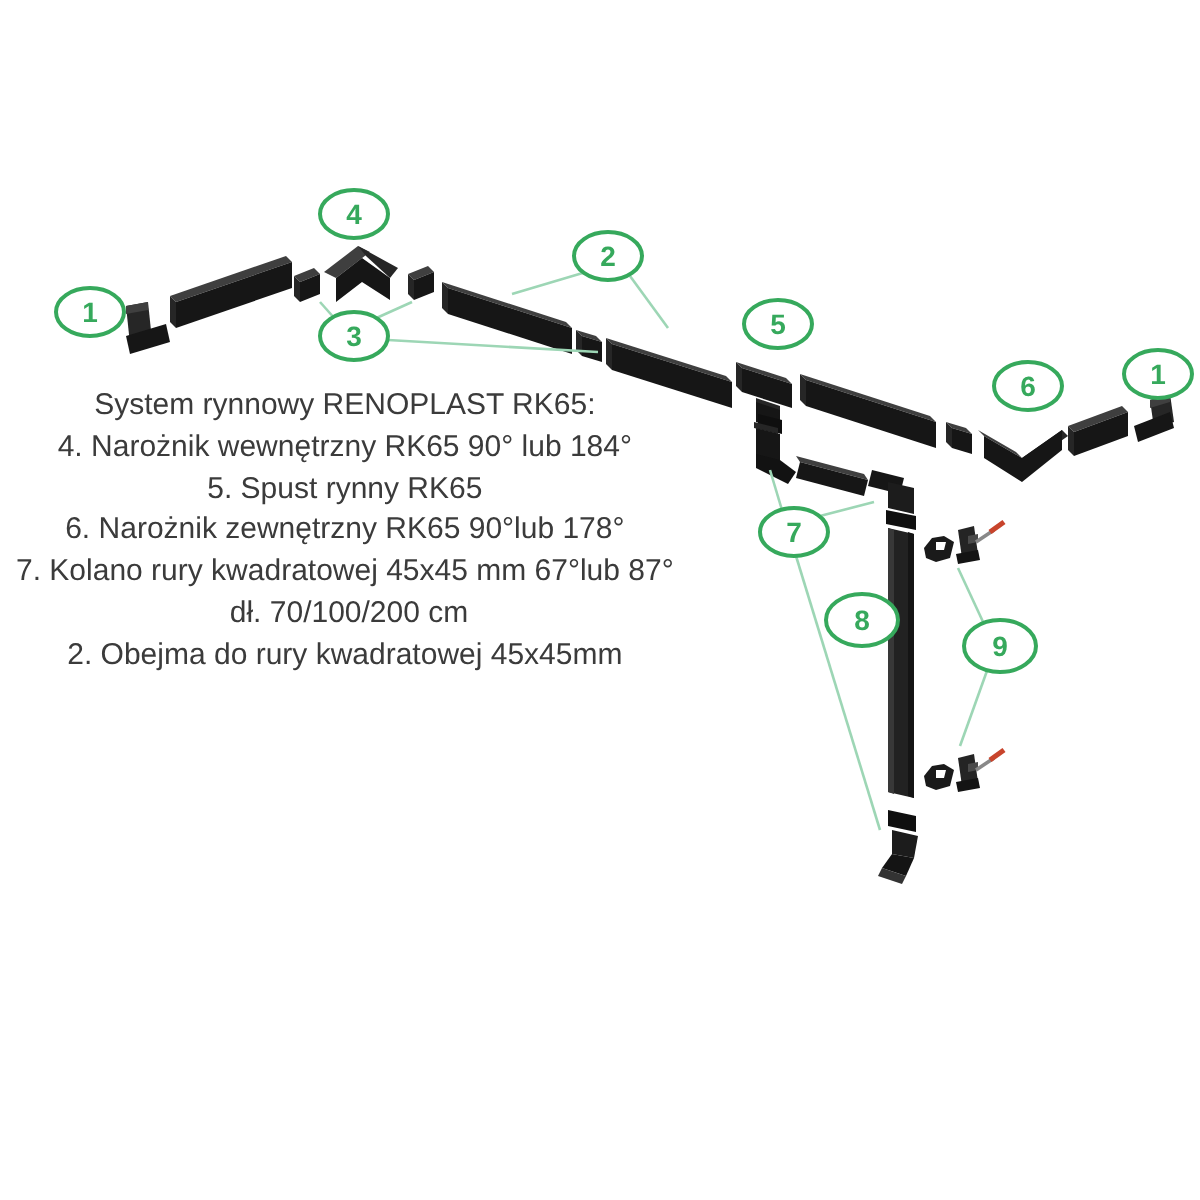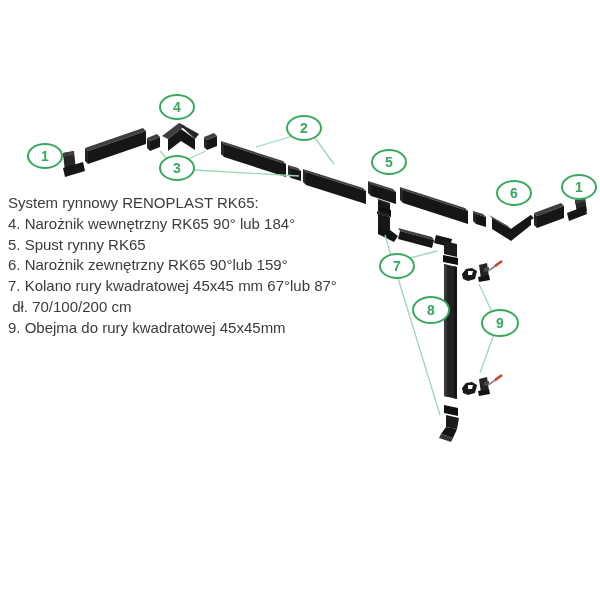--- a/index.html
+++ b/index.html
@@ -14,21 +14,21 @@
   }
   html,body{margin:0;padding:0;}
   .canvas{
     position:relative;width:600px;height:600px;overflow:hidden;
     background:var(--background);
     font-family:"Liberation Sans", sans-serif;
   }
   .diagram-svg{position:absolute;left:0;top:0;z-index:0;}
   .legend{
     position:absolute;left:8px;top:193px;z-index:1;
-    color:var(--text);font-size:15px;line-height:20.8px;
+    color:var(--text);font-size:15px;line-height:20.8px;text-align:center;
   }
   .legend-line{white-space:pre;}
   .fA{fill:var(--part-dark);}
   .fB{fill:var(--part-mid);}
   .fC{fill:var(--part-light);}
   .leader{stroke:var(--leader-green);stroke-width:1.3;fill:none;}
   .callout-circle{fill:#ffffff;stroke:var(--callout-green);stroke-width:2;}
   .callout-num{
     fill:var(--callout-green);font-size:14px;font-weight:bold;
     text-anchor:middle;font-family:"Liberation Sans", sans-serif;
@@ -241,19 +241,19 @@
     <g>
       <ellipse class="callout-circle" cx="500" cy="323" rx="18" ry="13"></ellipse>
       <text class="callout-num" x="500" y="328">9</text>
     </g>
   </svg>
 
   <div class="legend">
     <div class="legend-line">System rynnowy RENOPLAST RK65:</div>
     <div class="legend-line">4. Narożnik wewnętrzny RK65 90° lub 184°</div>
     <div class="legend-line">5. Spust rynny RK65</div>
-    <div class="legend-line">6. Narożnik zewnętrzny RK65 90°lub 159°</div>
+    <div class="legend-line">6. Narożnik zewnętrzny RK65 90°lub 178°</div>
     <div class="legend-line">7. Kolano rury kwadratowej 45x45 mm 67°lub 87°</div>
     <div class="legend-line"> dł. 70/100/200 cm</div>
-    <div class="legend-line">9. Obejma do rury kwadratowej 45x45mm</div>
+    <div class="legend-line">2. Obejma do rury kwadratowej 45x45mm</div>
   </div>
 
 </div>
 
 </body></html>

